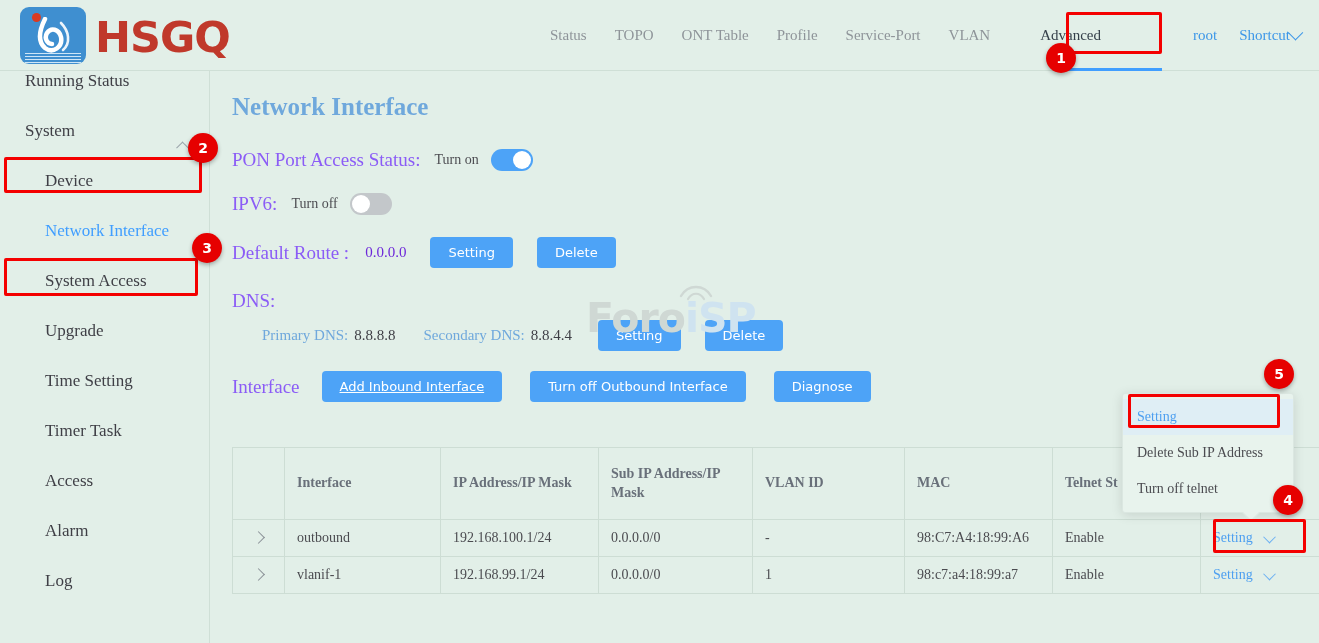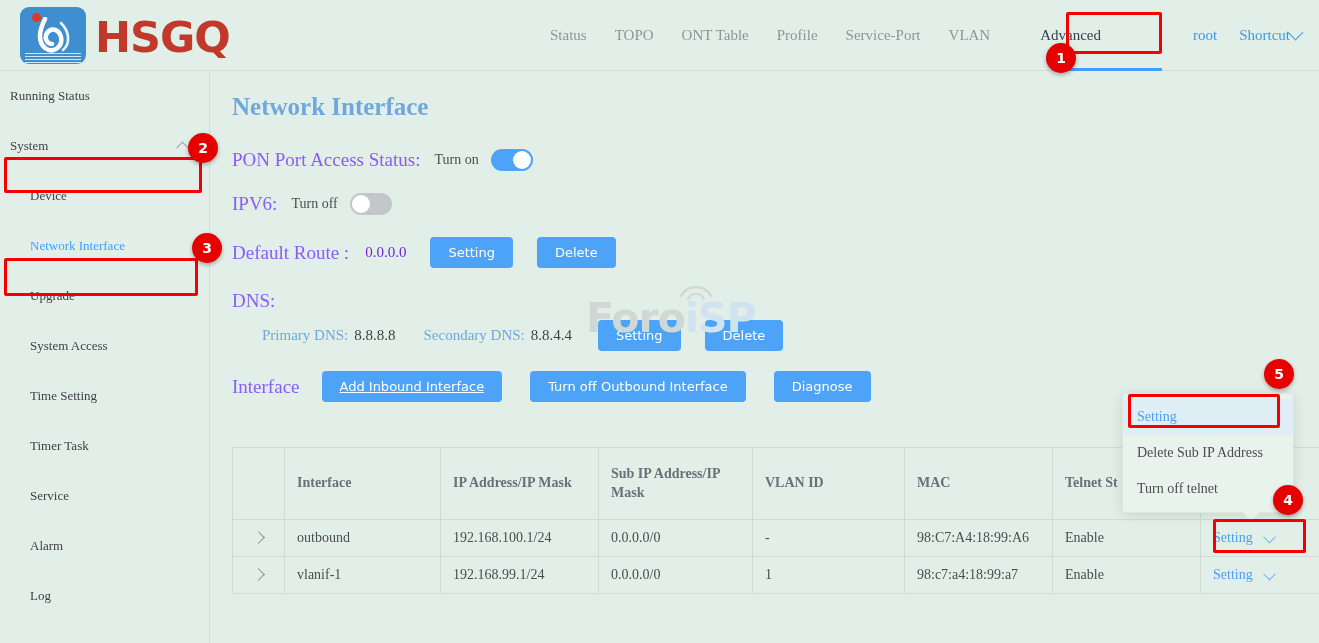--- a/index.html
+++ b/index.html
@@ -103,26 +103,27 @@
 
   
   .sidebar {
     position: absolute; left: 0; top: 71px;
     width: 210px; height: 572px;
     background: #e2efe8;
     border-right: 1px solid #cfdfd6;
   }
   .side-item {
     height: 50px;
-    display: flex; align-items: center;
+    display: flex; 
     padding-left: 10px;
-    font-size: 13px;
+    font-size: 17px;
     color: #3f3f46;
     cursor: pointer;
     position: relative;
+    margin-left: 15px;
   }
   .side-item.sub { padding-left: 30px; }
   .side-item.current { color: #409eff; }
   .side-caret {
     position: absolute; right: 22px; top: 50%;
     width: 9px; height: 9px;
     border-left: 1.4px solid #9aa4ab;
     border-top: 1.4px solid #9aa4ab;
     transform: translateY(-30%) rotate(45deg);
   }
@@ -362,33 +363,33 @@
         <span>System</span>
         <span class="side-caret"></span>
       </div>
     <div class="side-item sub">
         <span>Device</span>
       </div>
     <div class="side-item sub current">
         <span>Network Interface</span>
       </div>
     <div class="side-item sub">
+        <span>System Access</span>
+      </div>
+    <div class="side-item sub">
         <span>Upgrade</span>
       </div>
     <div class="side-item sub">
-        <span>System Access</span>
-      </div>
-    <div class="side-item sub">
         <span>Time Setting</span>
       </div>
     <div class="side-item sub">
         <span>Timer Task</span>
       </div>
     <div class="side-item sub">
-        <span>Service</span>
+        <span>Access</span>
       </div>
     <div class="side-item sub">
         <span>Alarm</span>
       </div>
     <div class="side-item sub">
         <span>Log</span>
       </div>
   </div>
 
   <div class="watermark">

